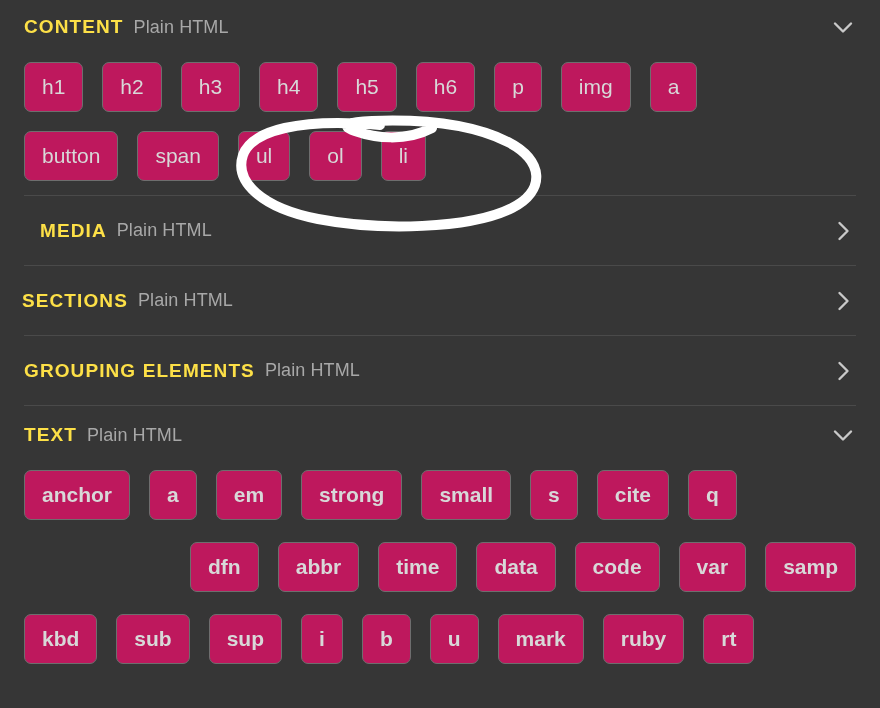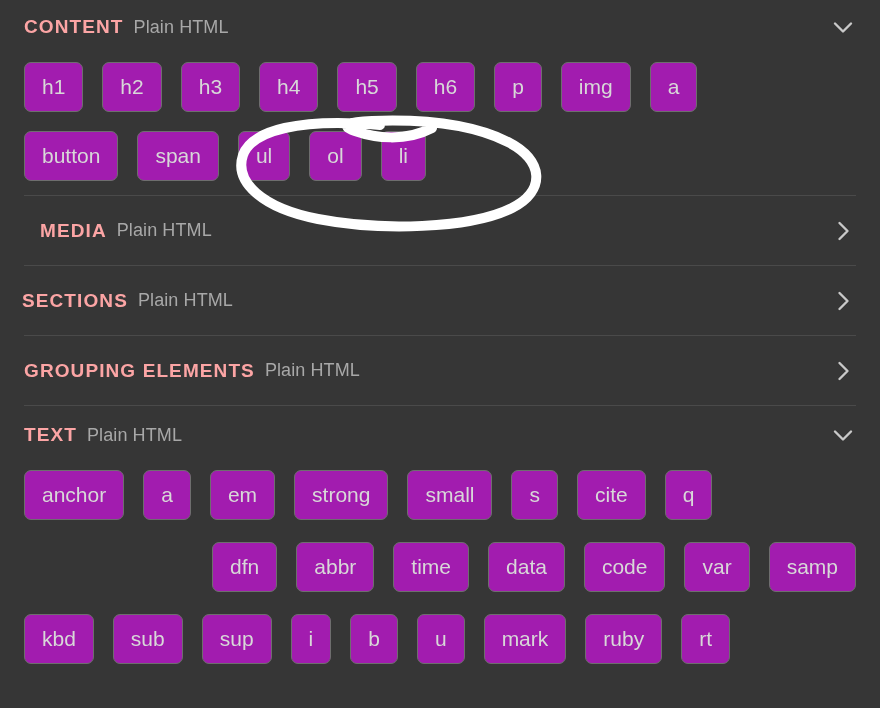--- a/index.html
+++ b/index.html
@@ -32,21 +32,21 @@
     align-items: center;
     padding: 0 24px;
     height: 54px;
     box-sizing: border-box;
     cursor: pointer;
     user-select: none;
   }
   .section-title {
     font-size: 19px;
     font-weight: bold;
-    color: #fca5a5;
+    color: #fde047;
     letter-spacing: 1.1px;
     white-space: nowrap;
   }
   .section-subtitle {
     font-size: 18px;
     font-weight: normal;
     color: #a8a8a8;
     margin-left: 10px;
     white-space: nowrap;
     letter-spacing: 0.1px;
@@ -77,21 +77,21 @@
     margin-bottom: 19px;
   }
   .tag-row:last-child { margin-bottom: 0; }
 
   .tag-pill {
     height: 50px;
     min-width: 34px;
     box-sizing: border-box;
     border: 1px solid #6e6e6e;
     border-radius: 7px;
-    background: #a21caf;
+    background: #be185d;
     color: #d8d8d8;
     font-size: 21px;
     line-height: 48px;
     text-align: center;
     padding: 0 17px;
     white-space: nowrap;
     cursor: pointer;
   }
 
   
@@ -189,21 +189,21 @@
   <div class="section">
     <div class="section-header" style="height:58px;">
       <span class="section-title">TEXT</span>
       <span class="section-subtitle">Plain HTML</span>
       <span class="chevron">
         <svg viewBox="0 0 26 26" width="26" height="26" aria-hidden="true">
           <path d="M5 9.5 L13 17.5 L21 9.5" fill="none" stroke="#c9c9c9" stroke-width="2.4" stroke-linecap="round" stroke-linejoin="round"></path>
         </svg>
       </span>
     </div>
-    <div class="tag-rows" style="padding-top:6px;">
+    <div class="tag-rows" style="padding-top:6px;font-weight:bold;">
       <div class="tag-row" style="margin-bottom:22px;">
         <div class="tag-pill">anchor</div>
         <div class="tag-pill">a</div>
         <div class="tag-pill">em</div>
         <div class="tag-pill">strong</div>
         <div class="tag-pill">small</div>
         <div class="tag-pill">s</div>
         <div class="tag-pill">cite</div>
         <div class="tag-pill">q</div>
       </div>

